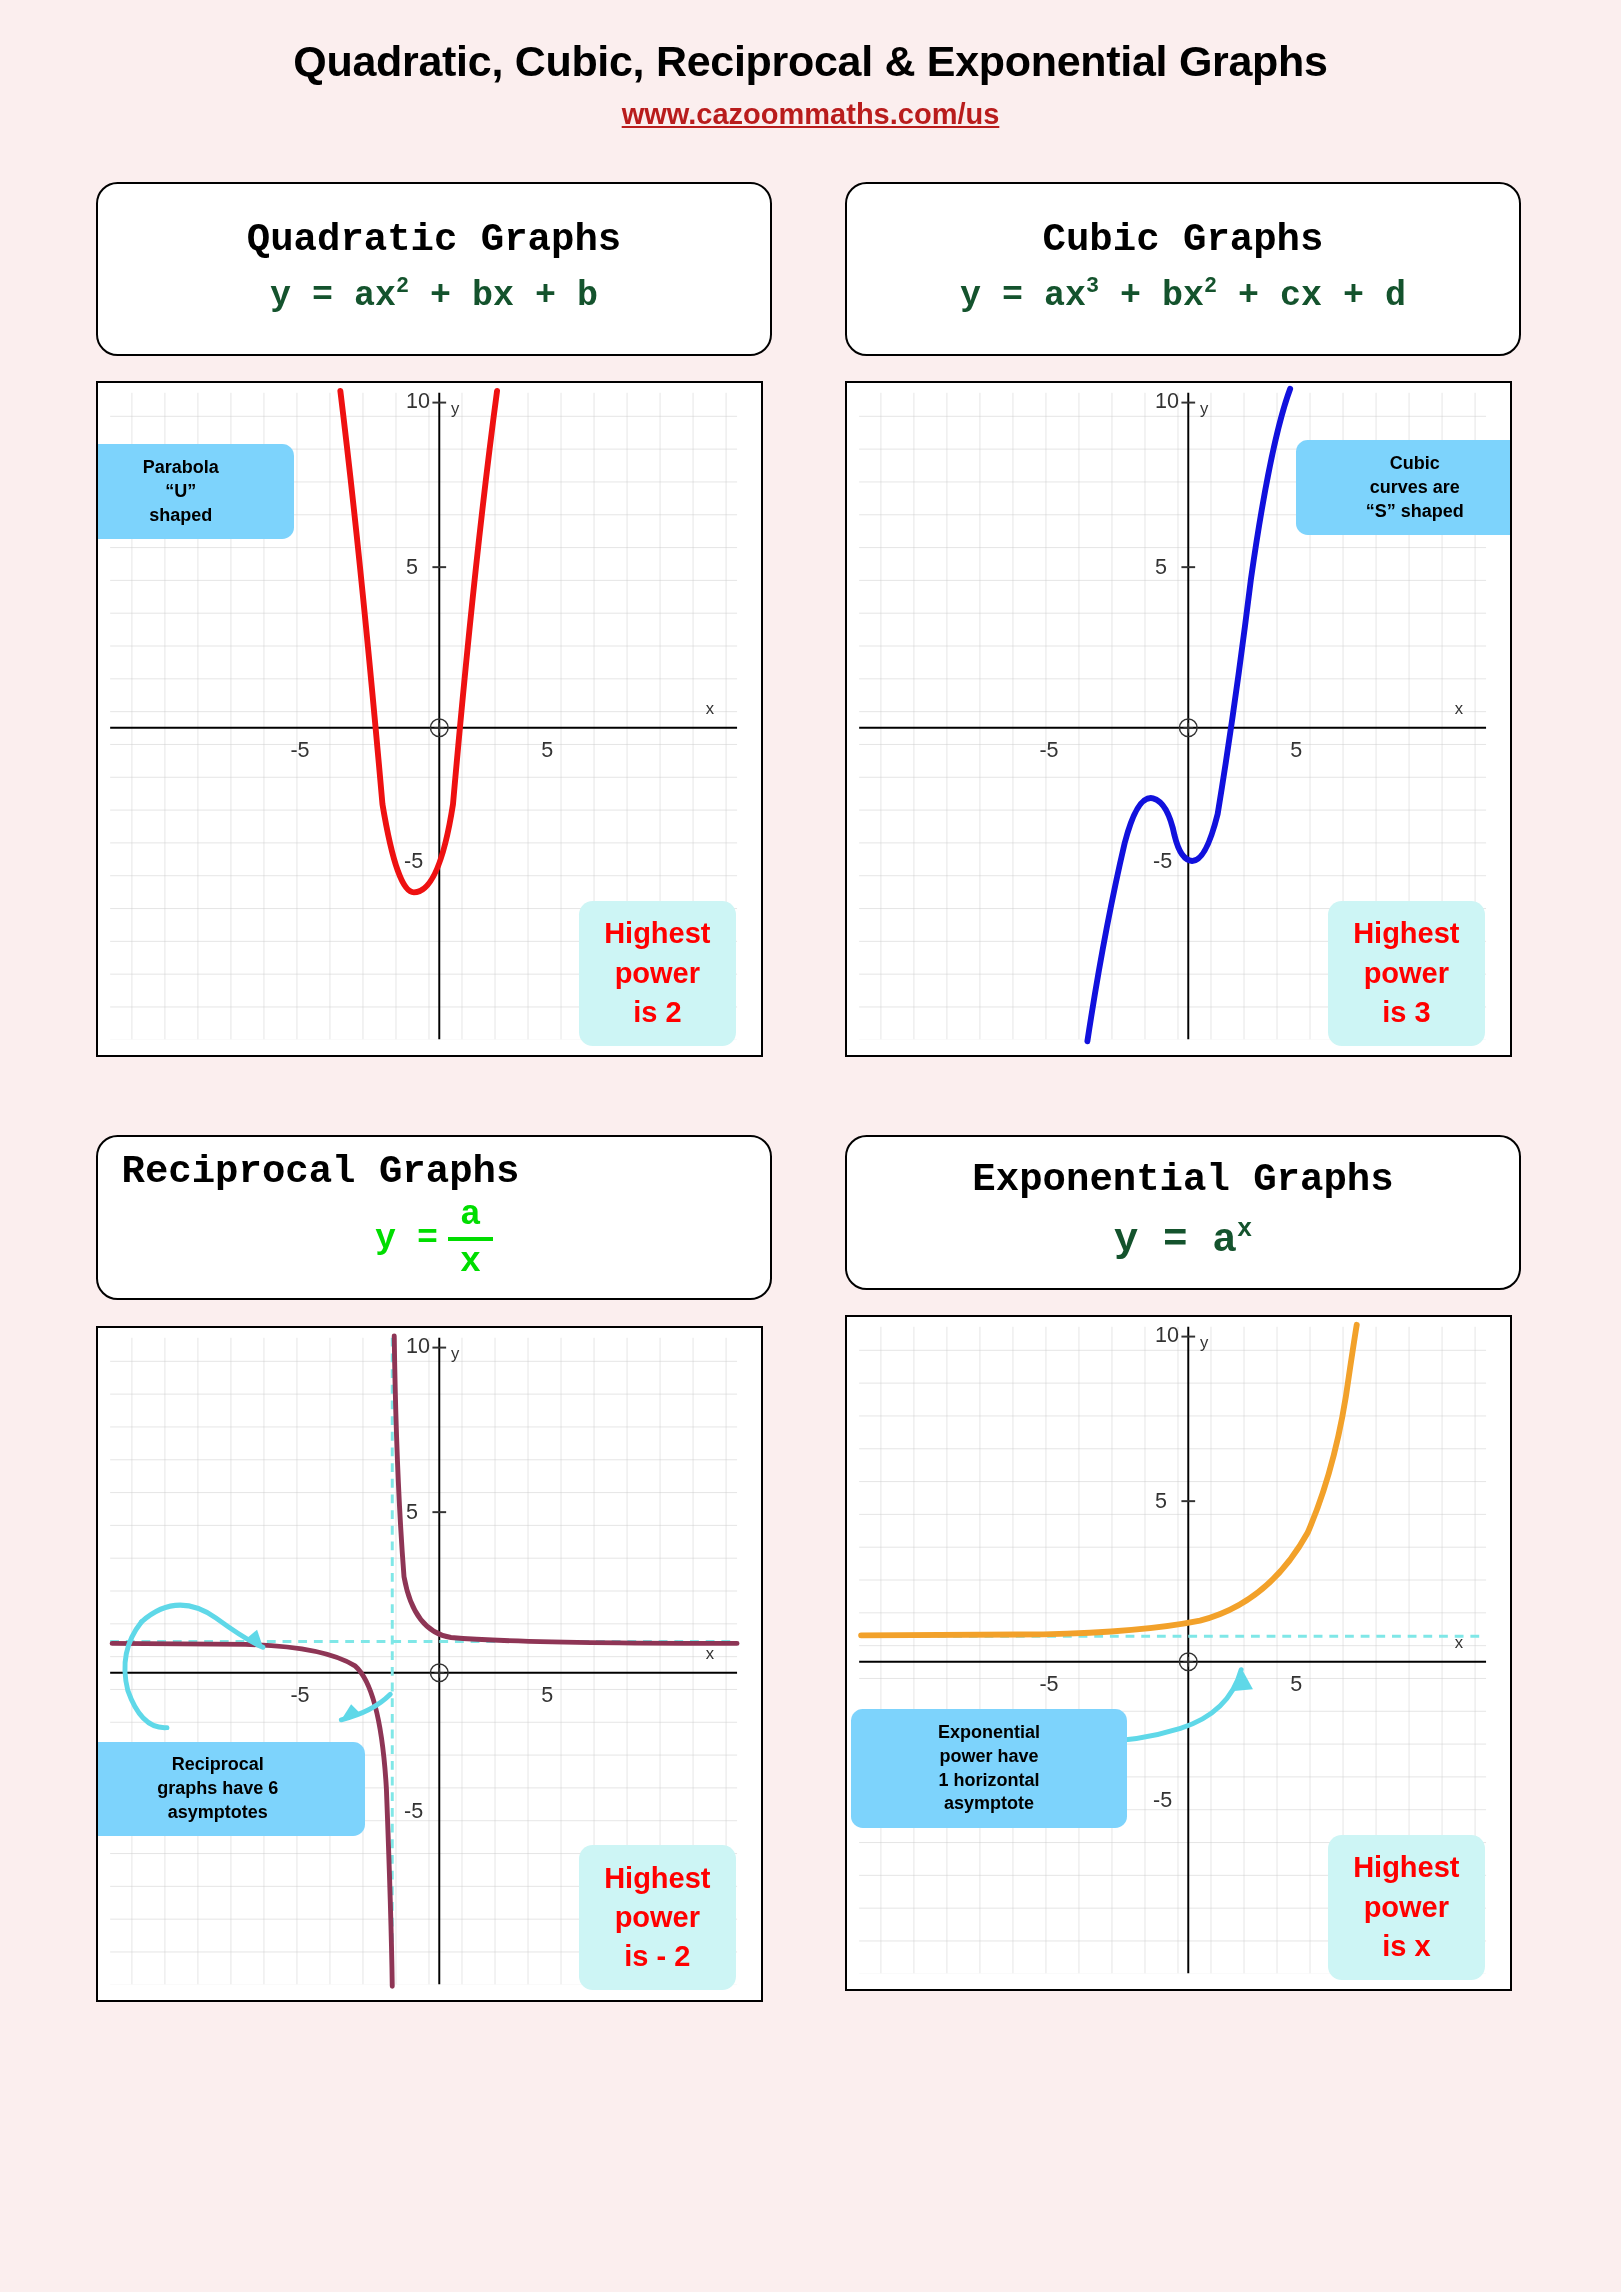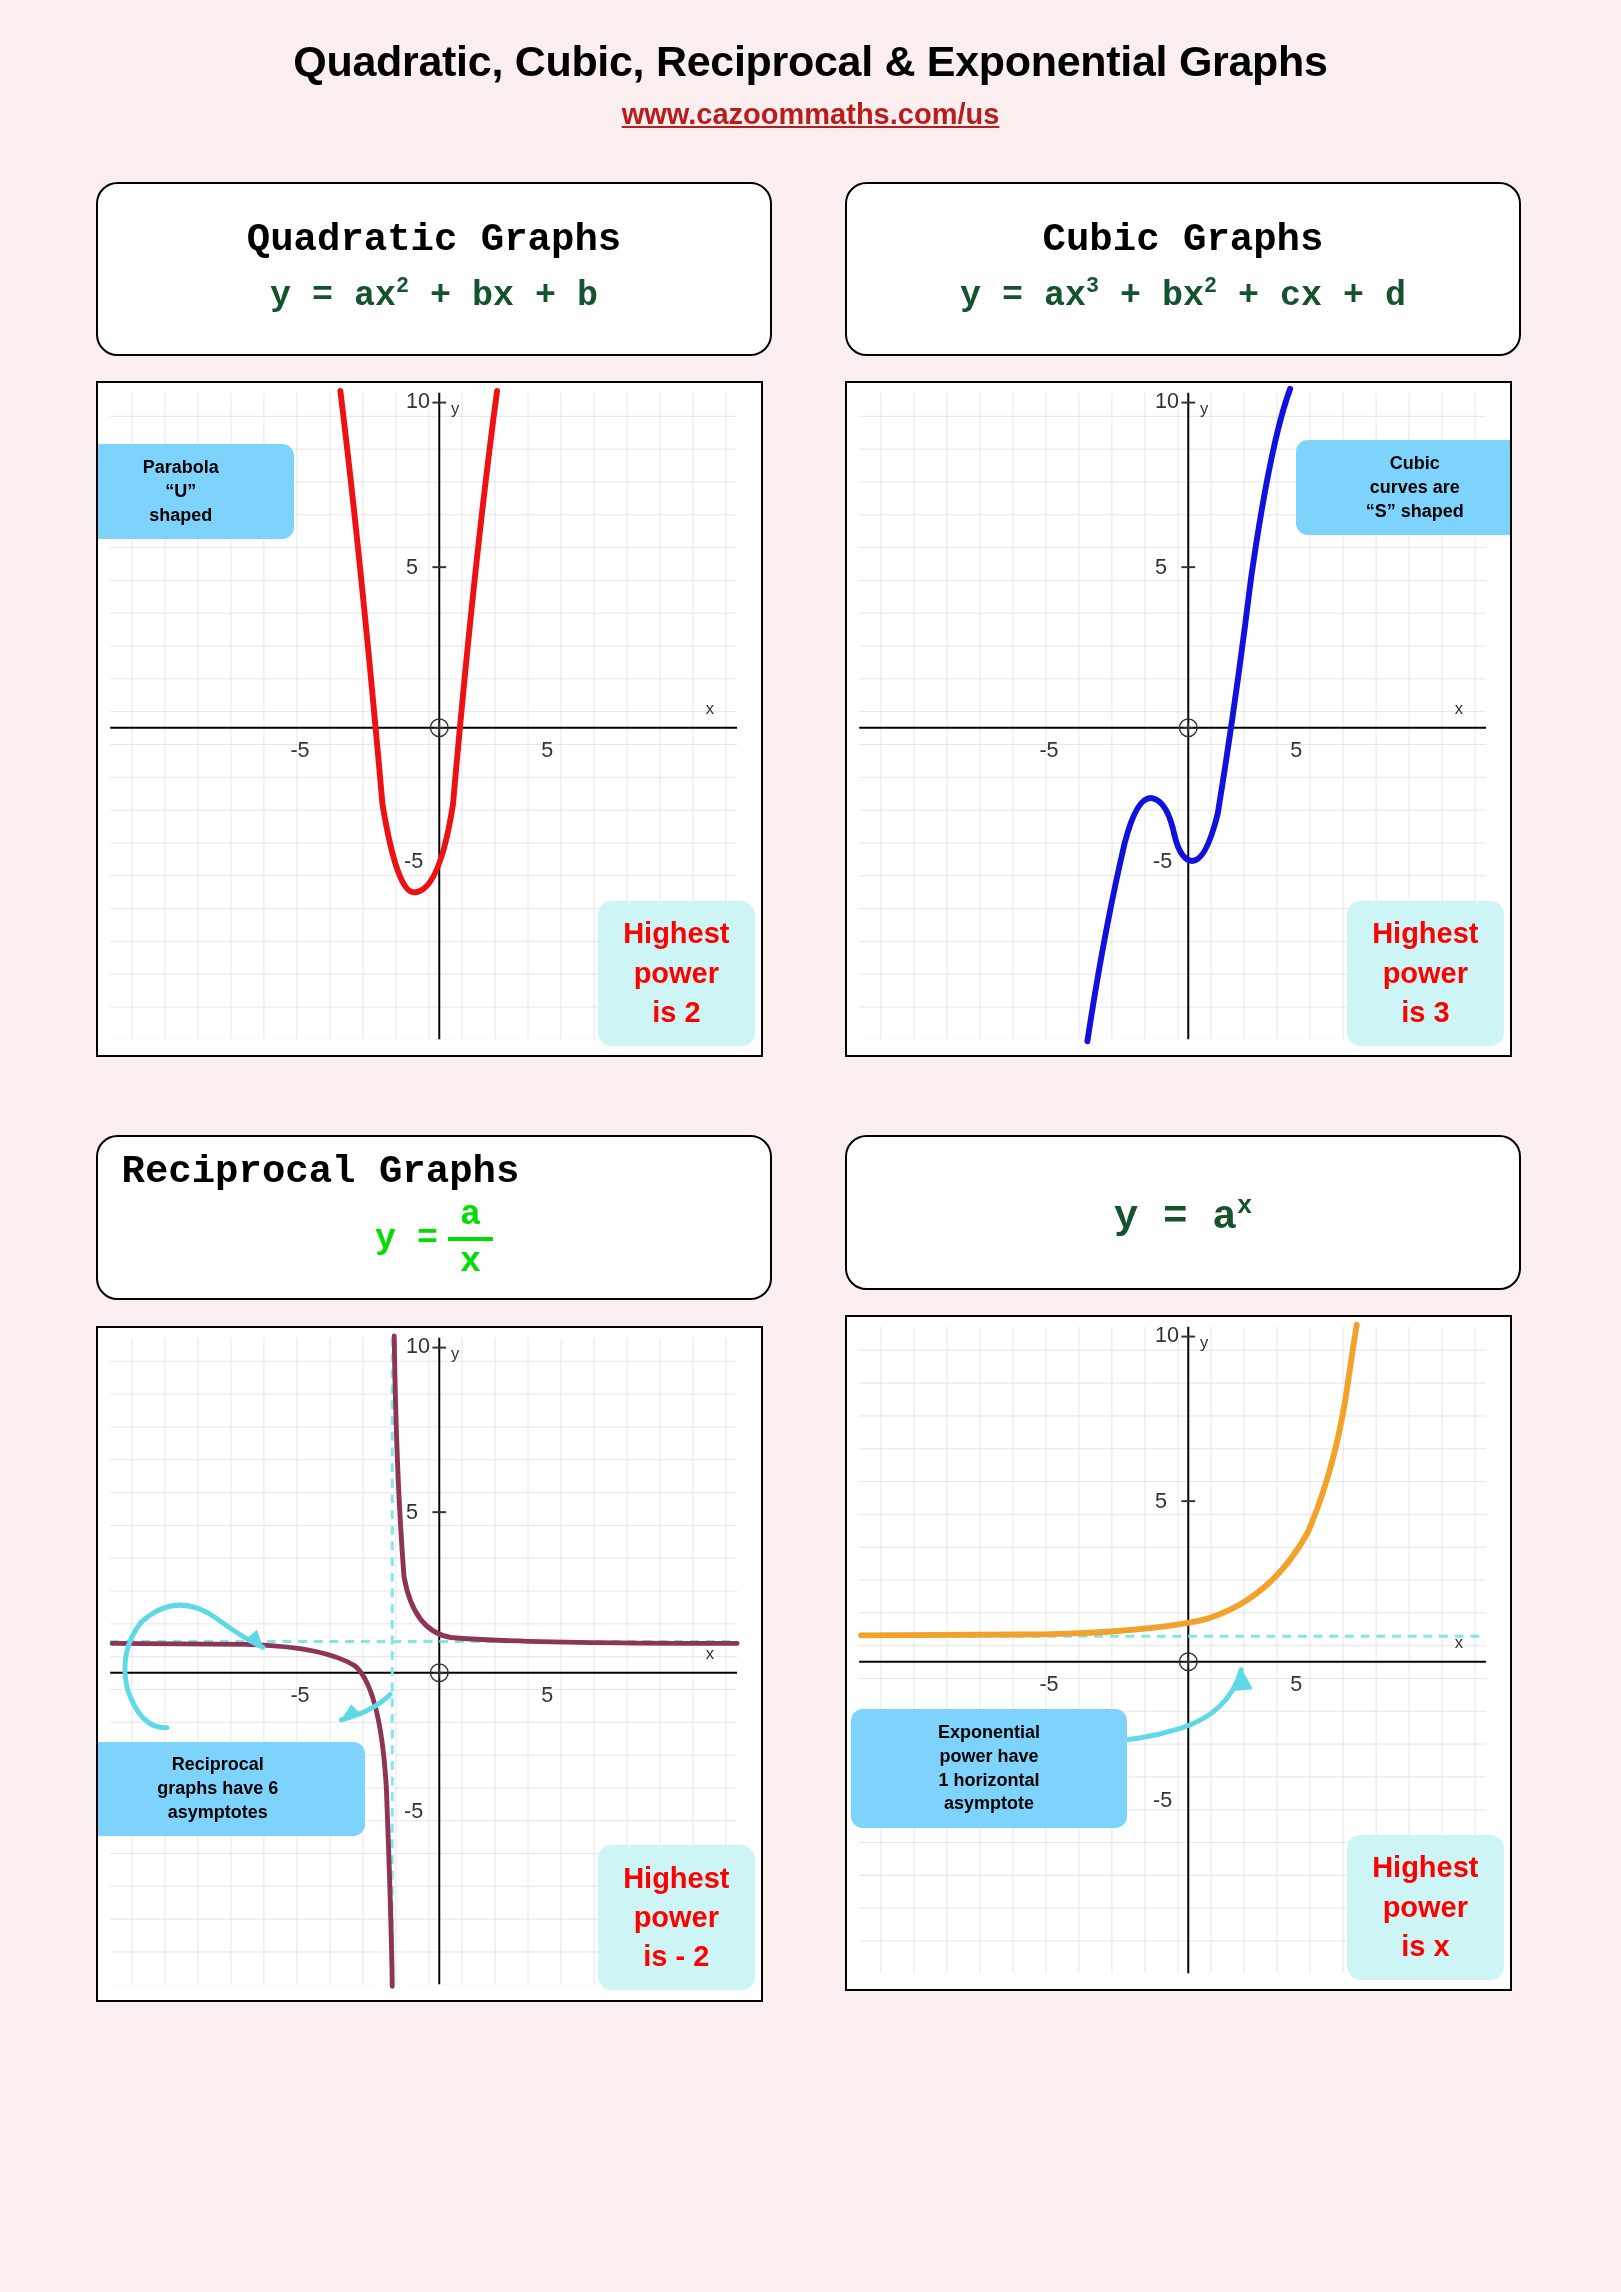--- a/index.html
+++ b/index.html
@@ -131,21 +131,21 @@
     font-size: 18px;
     font-weight: bold;
     color: #000;
     text-align: center;
     line-height: 1.32;
     box-shadow: 0 0 0 0 rgba(0,0,0,0);
     z-index: 5;
   }
   .hp-badge {
     position: absolute;
-    right: 6px;
+    right: 25px;
     bottom: 9.8px;
     background: #cdf5f5;
     border-radius: 13.7px;
     padding: 13.7px 25.5px;
     font-size: 29px;
     font-weight: bold;
     color: #ff0000;
     text-align: center;
     line-height: 1.35;
     z-index: 6;
@@ -300,20 +300,21 @@
       <div class="hp-badge">
         <span>Highest</span>
         <span>power</span>
         <span>is - 2</span>
       </div>
     </div>
   </div>
 
   <div class="panel panel-br">
     <div class="header-box compact">
+      <div class="header-title">Exponential Graphs</div>
       <div class="header-formula" style="font-size:41px;">
         y = a<sup>x</sup>
       </div>
     </div>
     <div class="graph-box">
       <svg width="661" height="670" viewBox="0 0 674 684">
         <defs>
           <pattern id="ge" width="33.7" height="33.5" patternUnits="userSpaceOnUse">
             <path d="M 33.7 0 L 0 0 0 33.5" fill="none" stroke="#cccccc" stroke-width="1"></path>
           </pattern>

